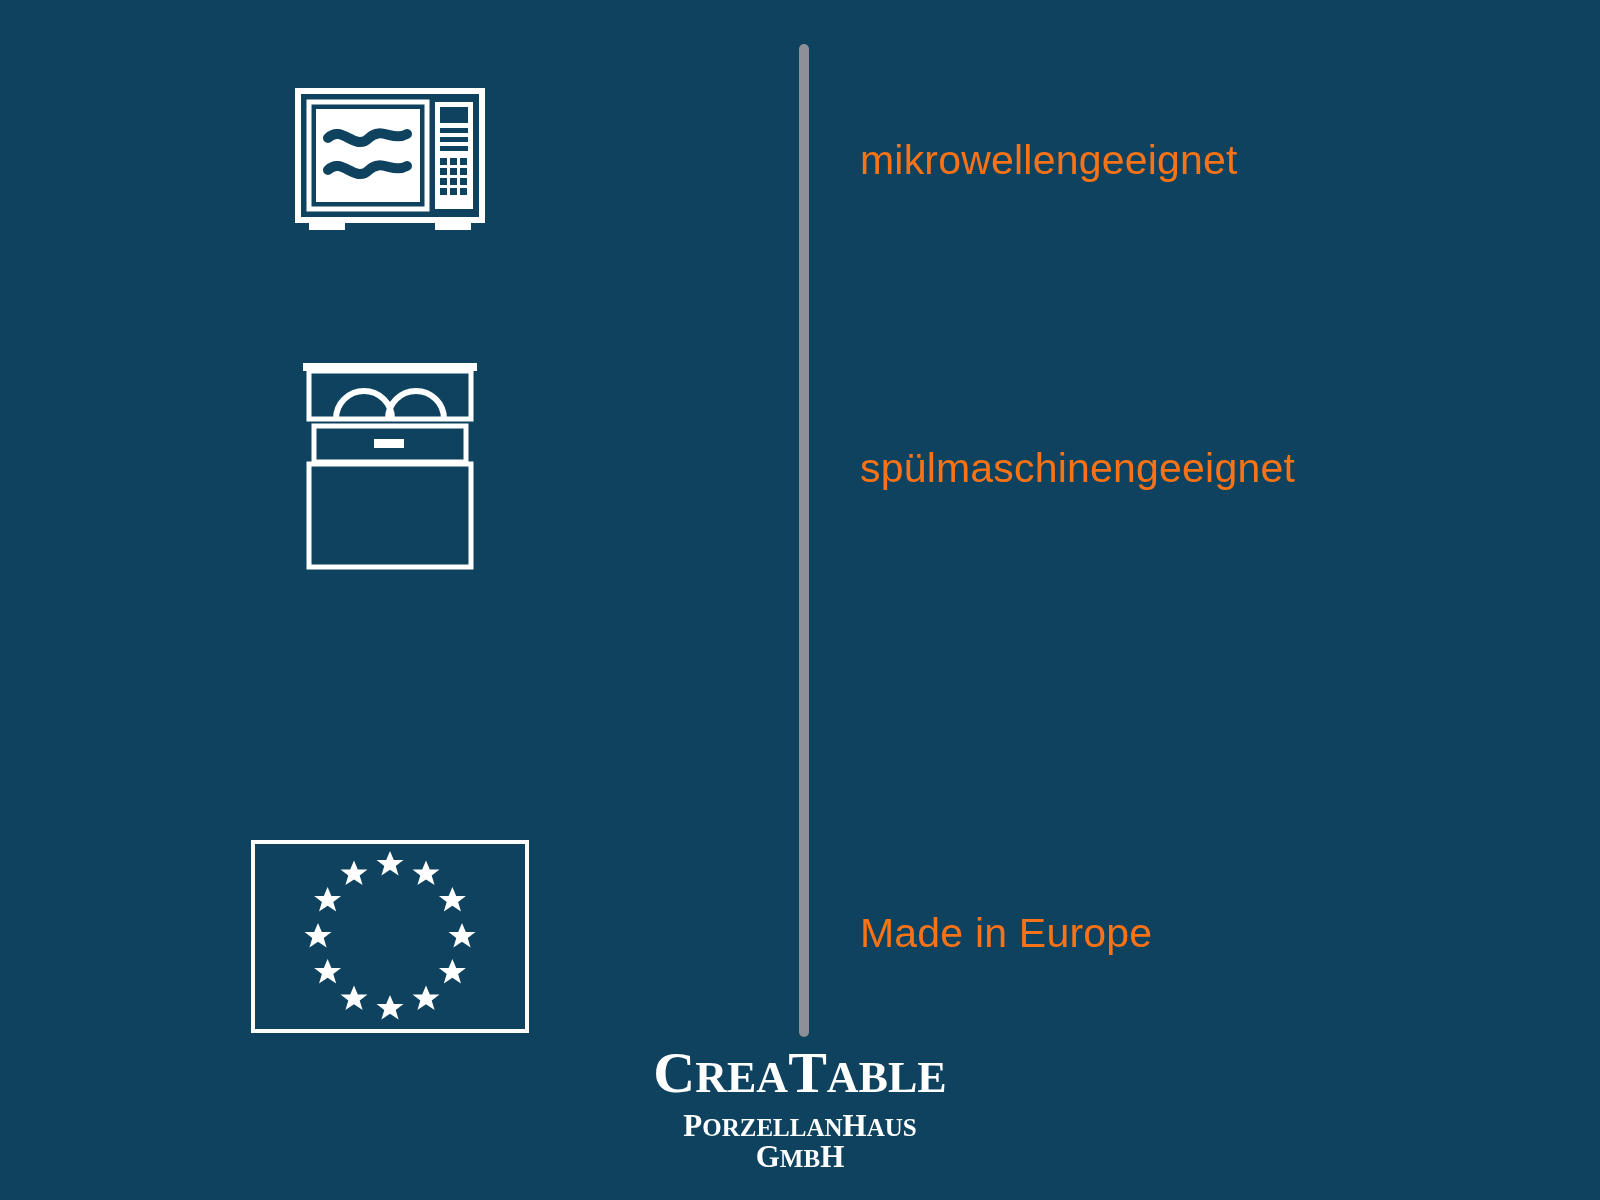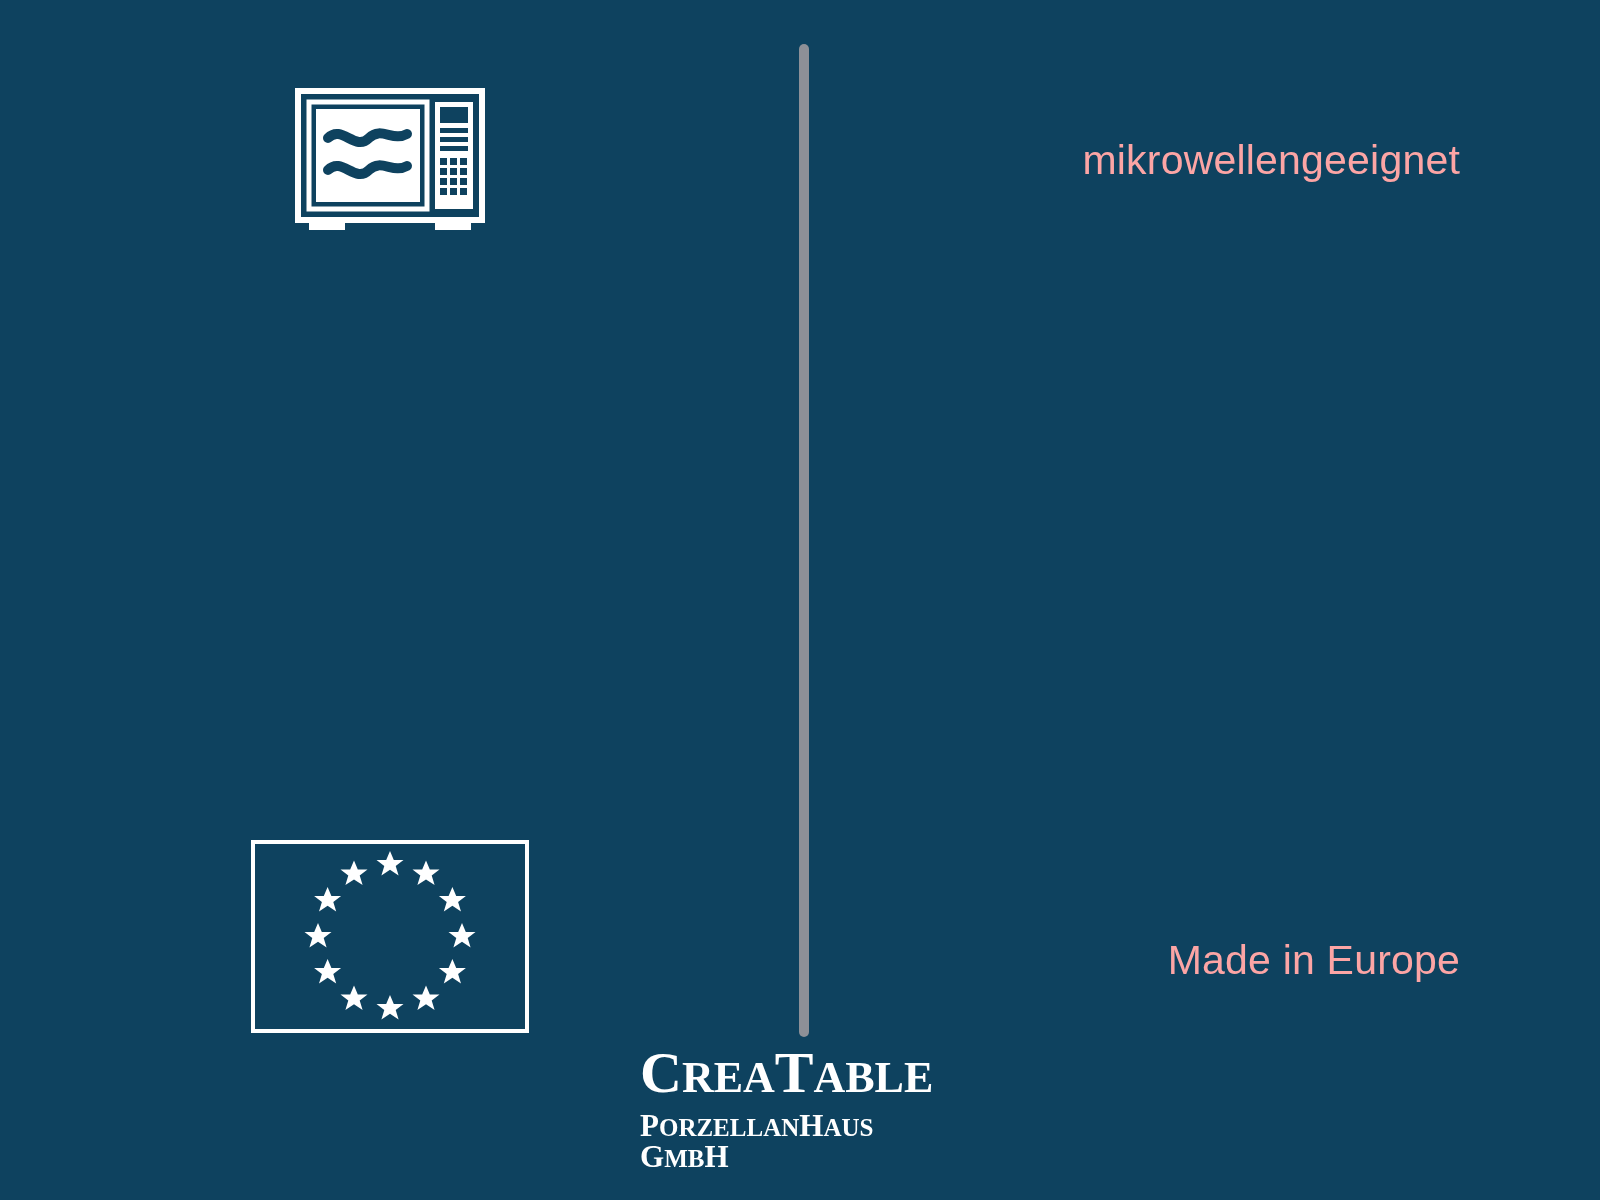--- a/index.html
+++ b/index.html
@@ -42,51 +42,51 @@
     left: 230px;
     width: 320px;
     display: flex;
     align-items: center;
     justify-content: center;
   }
   .label {
     position: absolute;
     left: 860px;
     width: 600px;
-    text-align: right;
-    color: #fca5a5;
+    text-align: left;
+    color: #f97316;
     font-size: 41px;
     font-weight: 400;
     letter-spacing: 0.2px;
     white-space: nowrap;
   }
 
   
   .row-microwave   { top: 80px;  height: 180px; }
   .row-dishwasher  { top: 360px; height: 220px; }
   .row-stackable   { top: 660px; height: 120px; }
   .row-europe      { top: 840px; height: 200px; }
 
   .row-microwave .icon-cell  { top: 8px; }
   .row-dishwasher .icon-cell { top: 0px; }
   .row-stackable .icon-cell  { top: 8px; }
   .row-europe .icon-cell     { top: 0px; }
 
   .row-microwave .label  { top: 57px; }
   .row-dishwasher .label { top: 85px; }
   .row-stackable .label  { top: 32px; }
-  .row-europe .label     { top: 70px; margin-top: 27px; }
+  .row-europe .label     { top: 70px; }
 
   
   .logo {
     position: absolute;
     left: 640px;
     top: 1044px;
     width: 320px;
-    text-align: left;
+    text-align: center;
     color: #ffffff;
     line-height: 1;
   }
   .logo-main {
     font-family: "Liberation Serif", serif;
     font-weight: bold;
     font-size: 54px;
     letter-spacing: 0px;
     display: block;
   }
@@ -148,20 +148,40 @@
           </g>
 
           <rect x="14" y="132" width="36" height="10" fill="#ffffff"></rect>
           <rect x="140" y="132" width="36" height="10" fill="#ffffff"></rect>
         </svg>
       </span>
     </div>
     <div class="label">mikrowellengeeignet</div>
   </div>
 
+  <div class="row row-dishwasher">
+    <div class="icon-cell">
+      <span>
+        <svg width="180" height="212" viewBox="0 0 180 212" aria-hidden="true">
+
+          <rect x="3" y="3" width="174" height="8" fill="#ffffff"></rect>
+
+          <rect x="9" y="11" width="162" height="48" fill="none" stroke="#ffffff" stroke-width="5"></rect>
+          <path d="M36 59 A28 28 0 0 1 92 59" fill="none" stroke="#ffffff" stroke-width="6"></path>
+          <path d="M88 59 A28 28 0 0 1 144 59" fill="none" stroke="#ffffff" stroke-width="6"></path>
+
+          <rect x="14" y="66" width="152" height="36" fill="none" stroke="#ffffff" stroke-width="5"></rect>
+          <rect x="74" y="79" width="30" height="9" fill="#ffffff"></rect>
+
+          <rect x="9" y="104" width="162" height="103" fill="none" stroke="#ffffff" stroke-width="5"></rect>
+        </svg>
+      </span>
+    </div>
+    <div class="label">spülmaschinengeeignet</div>
+  </div>
 
 
   <div class="row row-europe">
     <div class="icon-cell">
       <span>
         <svg width="278" height="193" viewBox="0 0 278 193" aria-hidden="true">
           <rect x="2" y="2" width="274" height="189" fill="none" stroke="#ffffff" stroke-width="4"></rect>
           <g fill="#ffffff">
 
             <g transform="translate(139,24)">

